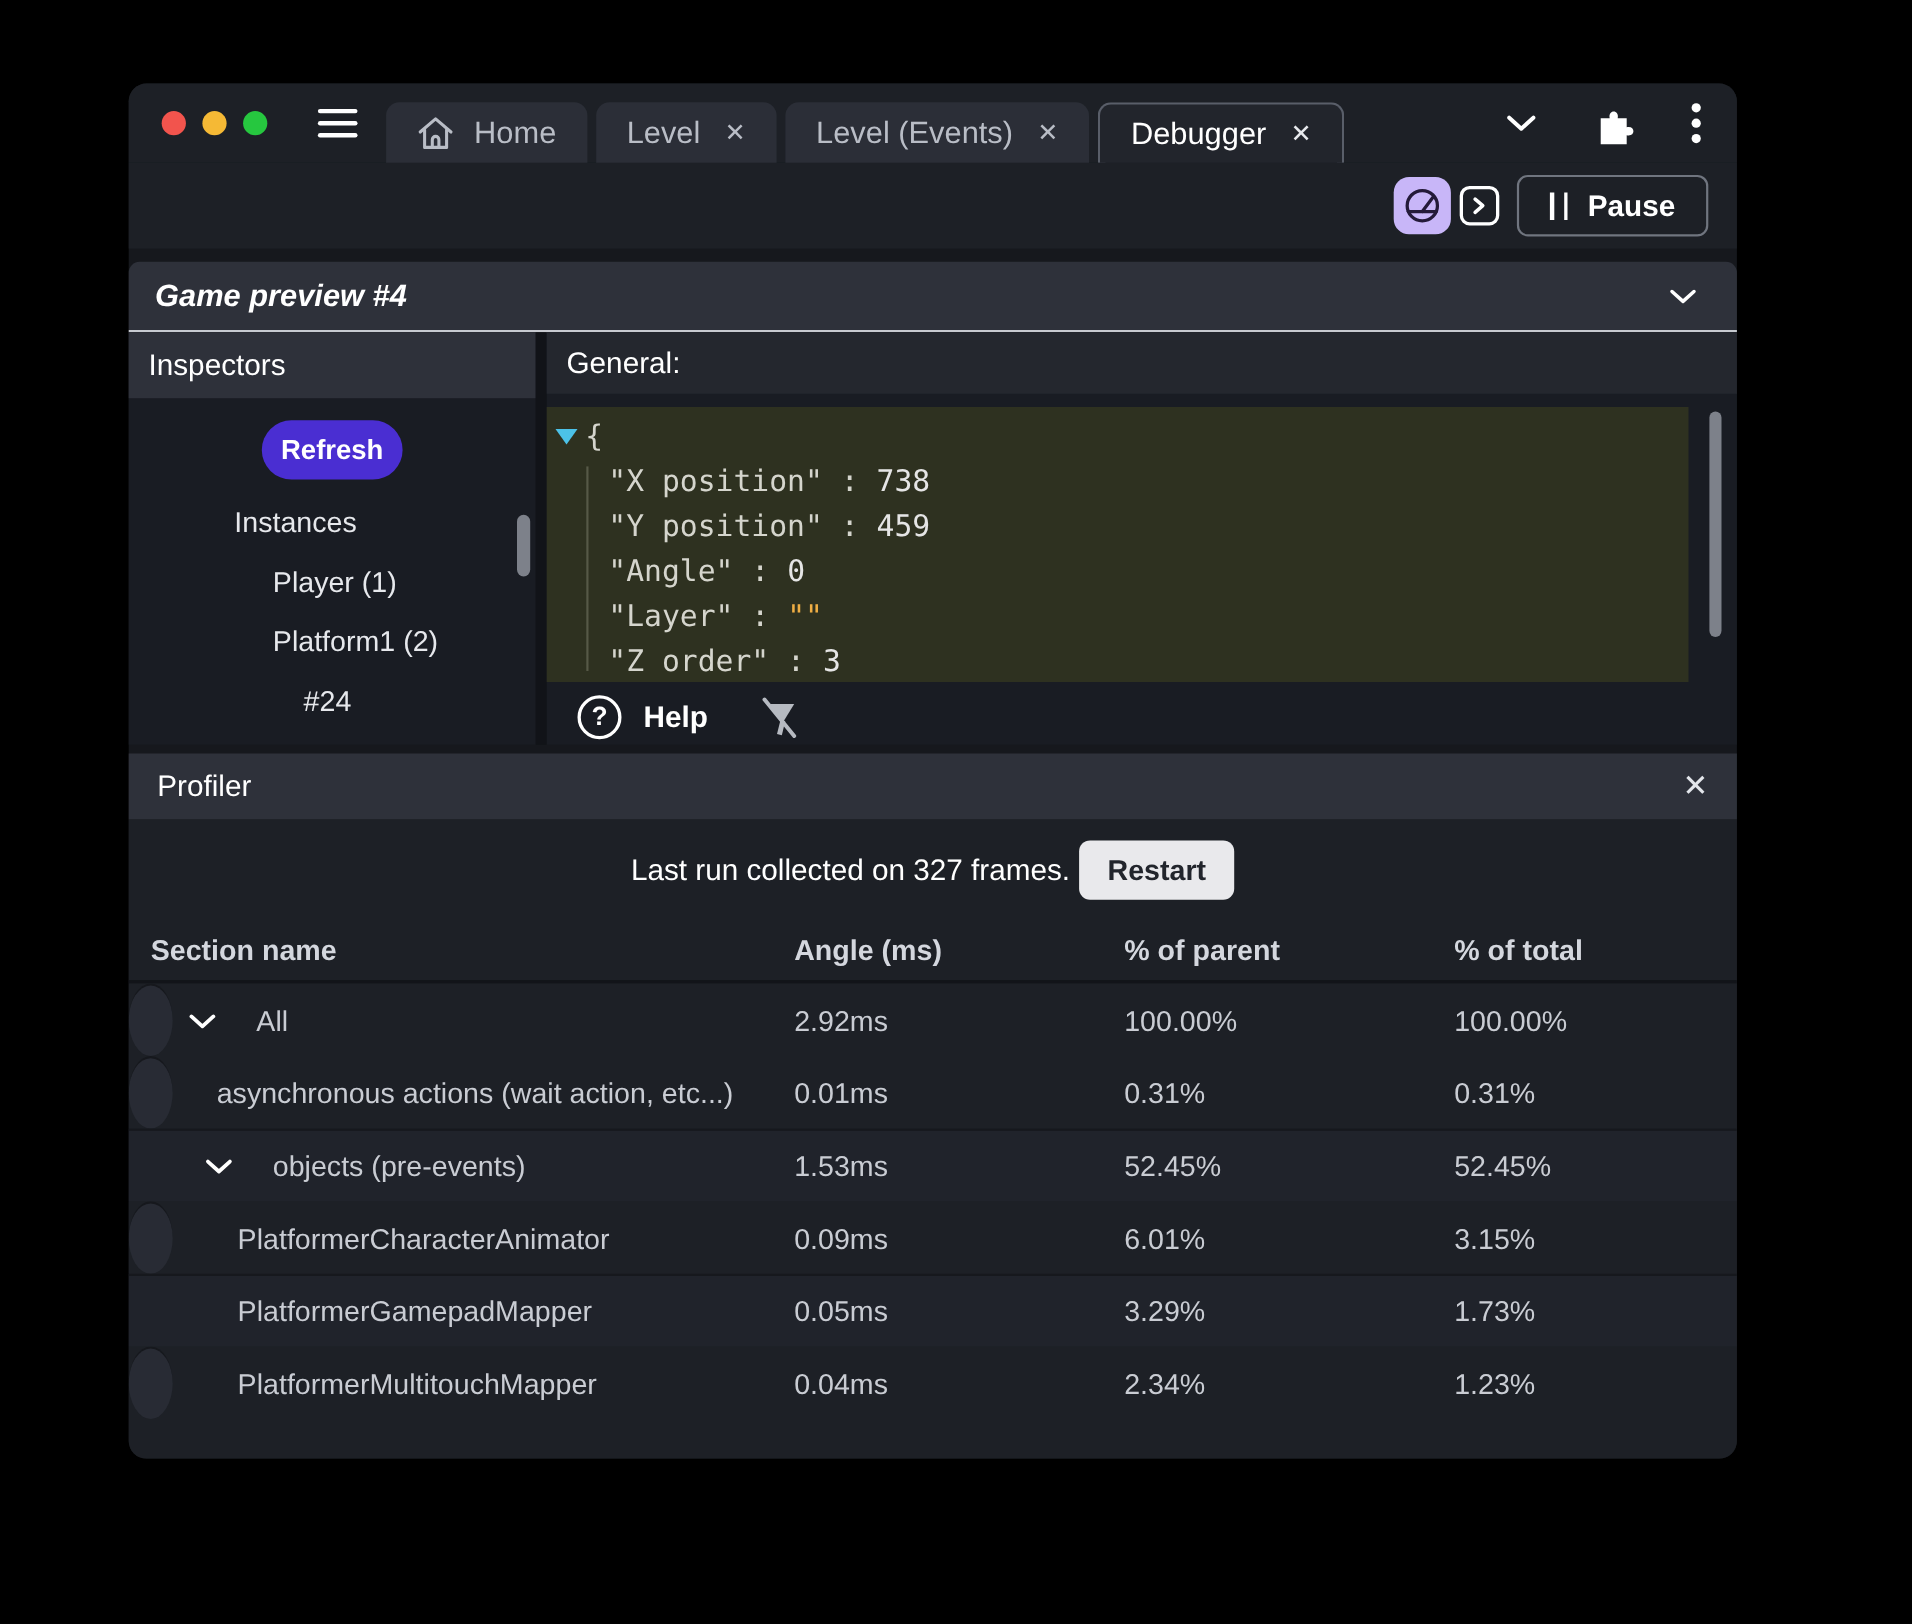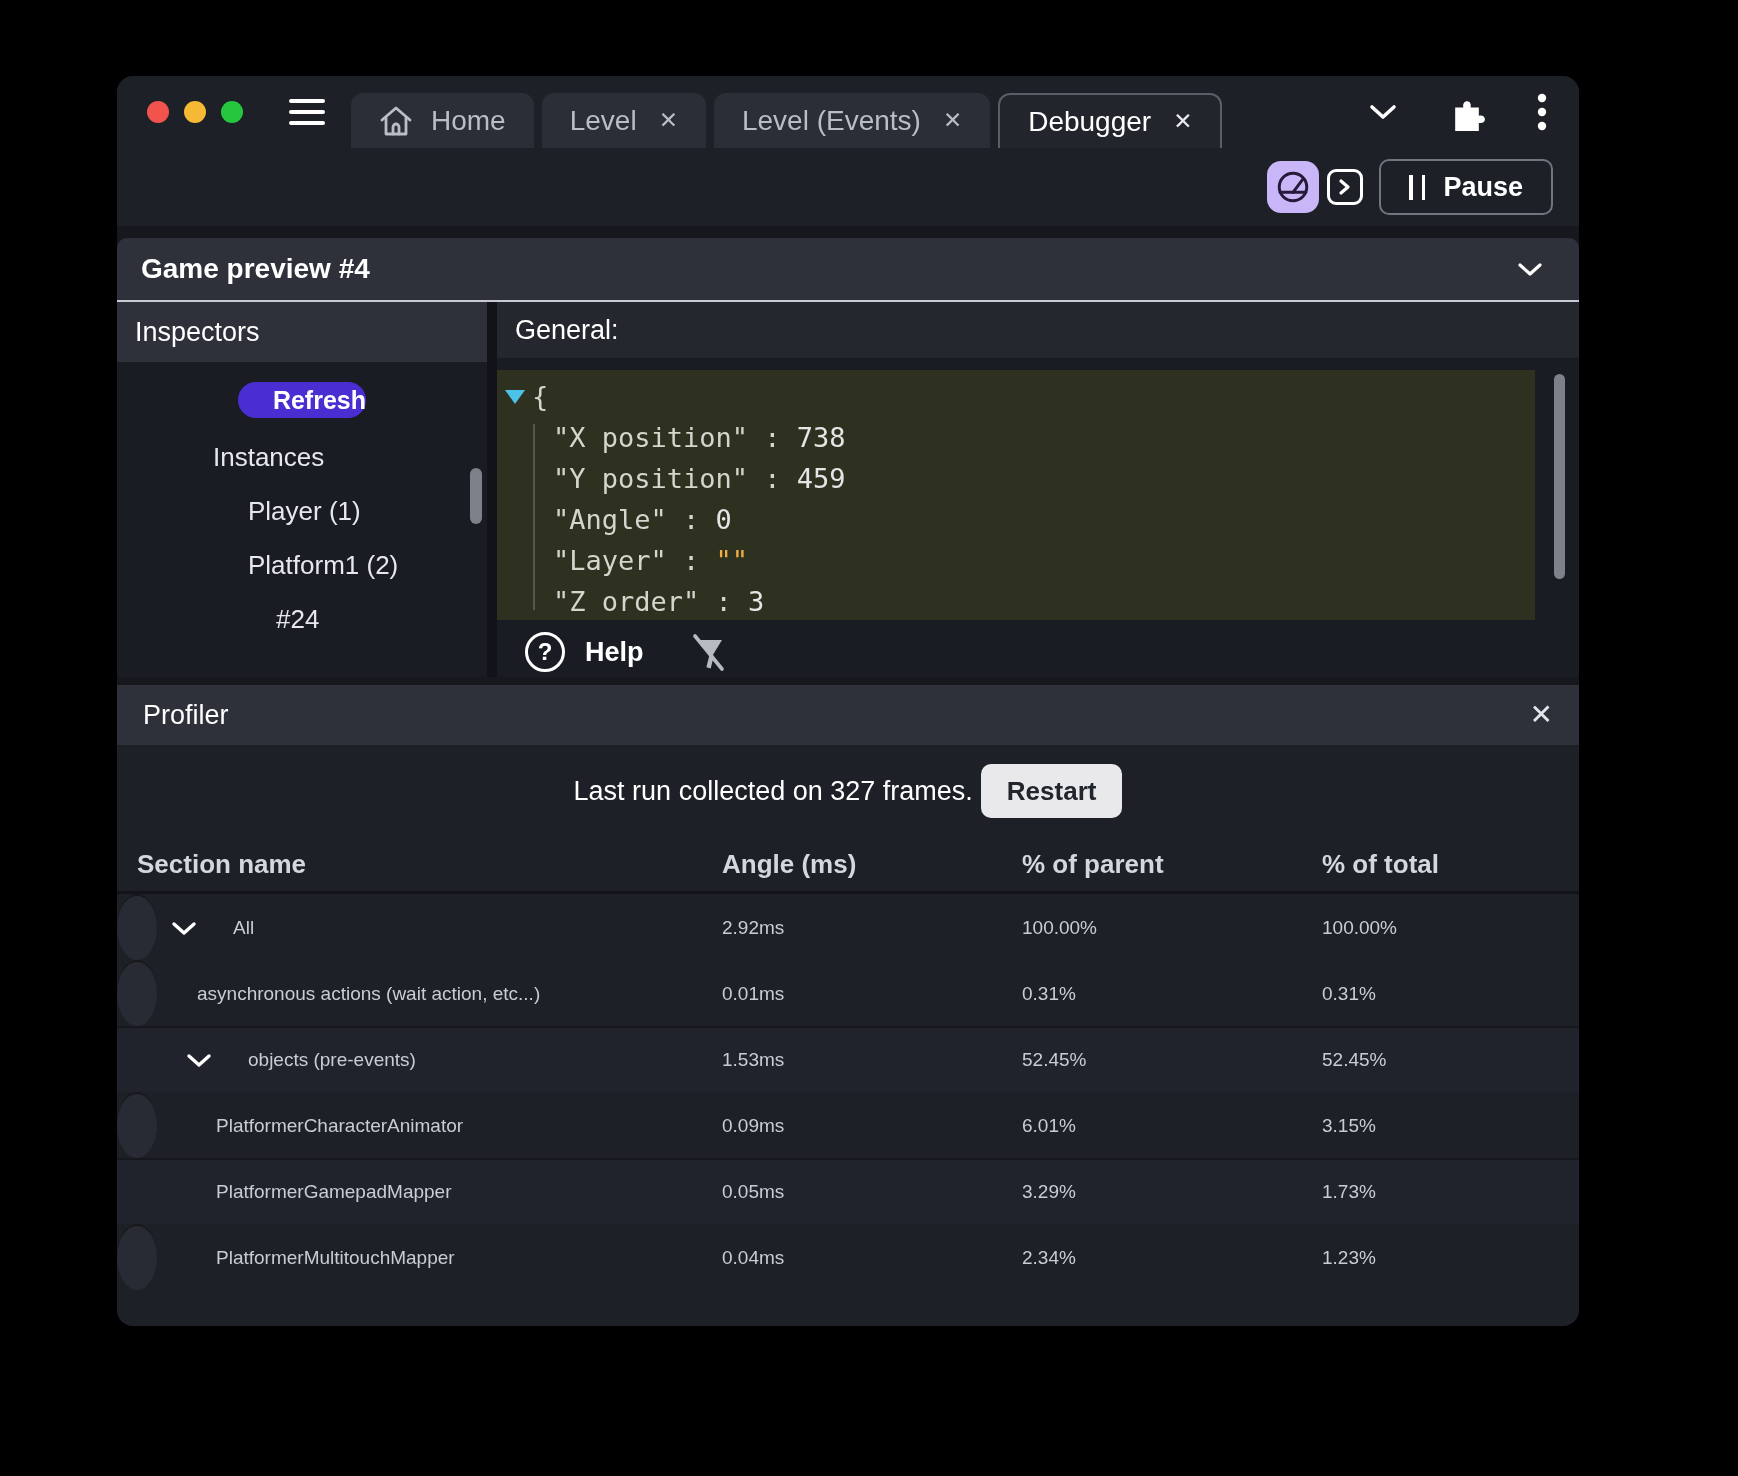--- a/index.html
+++ b/index.html
@@ -38,32 +38,32 @@
                       display:flex; align-items:center; justify-content:center; margin:0 8px; cursor:pointer; }
   .pause-btn { height:56px; border:2px solid #70757f; border-radius:10px; background:transparent;
                display:flex; align-items:center; gap:18px; padding:0 28px; margin-left:8px;
                color:#fff; font-weight:bold; font-size:27px; cursor:pointer; }
   .pause-bars { display:flex; gap:9px; }
   .pause-bars i { display:block; width:3.5px; height:25px; background:#fff; }
 
   
   .preview-band { margin-top:12px; height:62px; background:#2e313a; border-radius:10px 10px 0 0;
                   display:flex; align-items:center; padding:0 24px; }
-  .preview-title { font-size:28px; font-weight:600; color:#fff; }
+  .preview-title { font-size:28px; font-weight:600; color:#fff;font-style:italic; }
   .preview-chevron { margin-left:auto; margin-right:12px; display:flex; cursor:pointer; }
   .hairline { height:2px; background:#c7cad0; }
 
   
   .panels { display:flex; height:375px; }
   .left-panel { width:370px; display:flex; flex-direction:column; background:#191c23; }
   .left-header { height:60px; background:#2e313a; display:flex; align-items:center;
                  padding-left:18px; font-size:27px; color:#fff; }
   .left-body { flex:1; position:relative; padding-top:20px; }
-  .refresh-btn { display:block; margin:0 auto; width:128px; height:36px; background:#4a2ed2;
-                 color:#fff; font-weight:bold; font-size:25px; border:none; border-radius:27px; cursor:pointer;text-align:right; }
+  .refresh-btn { display:block; margin:0 auto; width:128px; height:54px; background:#4a2ed2;
+                 color:#fff; font-weight:bold; font-size:25px; border:none; border-radius:27px; cursor:pointer; }
   .tree { margin-top:12px; font-size:26px; color:#e6e8ec; }
   .tree-item { height:54px; display:flex; align-items:center; cursor:pointer; }
   .tree-item.d0 { padding-left:96px; }
   .tree-item.d1 { padding-left:131px; }
   .tree-item.d2 { padding-left:159px; }
   .scroll-thumb-left { position:absolute; right:5px; top:106px; width:12px; height:56px;
                        background:#7d818a; border-radius:6px; cursor:pointer; }
   .v-divider { width:10px; background:#111318; }
   .right-panel { flex:1; display:flex; flex-direction:column; background:#191c23; }
   .right-header { height:56px; background:#24272e; display:flex; align-items:center;
@@ -98,21 +98,21 @@
   .profiler-close { margin-left:auto; font-size:28px; color:#e3e6eb; line-height:1; cursor:pointer; }
   .profiler-body { background:#1d2026; border-radius:0 0 16px 16px; height:581px; overflow:hidden; }
   .restart-row { height:92px; display:flex; align-items:center; justify-content:center; gap:8px; }
   .status-text { font-size:27px; font-weight:500; color:#fff; }
   .restart-btn { height:54px; padding:0 26px; background:#e9e9ec; color:#22252c;
                  font-size:26px; font-weight:bold; border:none; border-radius:10px; cursor:pointer; }
   .table-header, .prow { display:grid; grid-template-columns:585px 300px 300px 1fr;
                          padding:0 20px; align-items:center; }
   .table-header { height:54px; font-weight:bold; font-size:26px; color:#d4d7de; }
   .table-divider { height:3px; background:#121419; }
-  .prow { height:66px; font-size:19px; color:#c9ccd3; border-top:2px solid #16181d; cursor:default; }
+  .prow { height:66px; font-size:26px; color:#c9ccd3; border-top:2px solid #16181d; cursor:default; }
   .prow.light { background:#282b34; }
   .prow.dark { background:#20232b; }
   .prow:first-of-type { border-top:none; }
   .name-cell { display:flex; align-items:center; }
   .row-chevron { display:flex; margin-right:36px; cursor:pointer; }
   .r0 .row-chevron { margin-left:34px; }
   .r2 .row-chevron { margin-left:49px; }
   .r1 .rname { margin-left:60px; }
   .r3 .rname, .r4 .rname, .r5 .rname { margin-left:79px; }
 </style>

